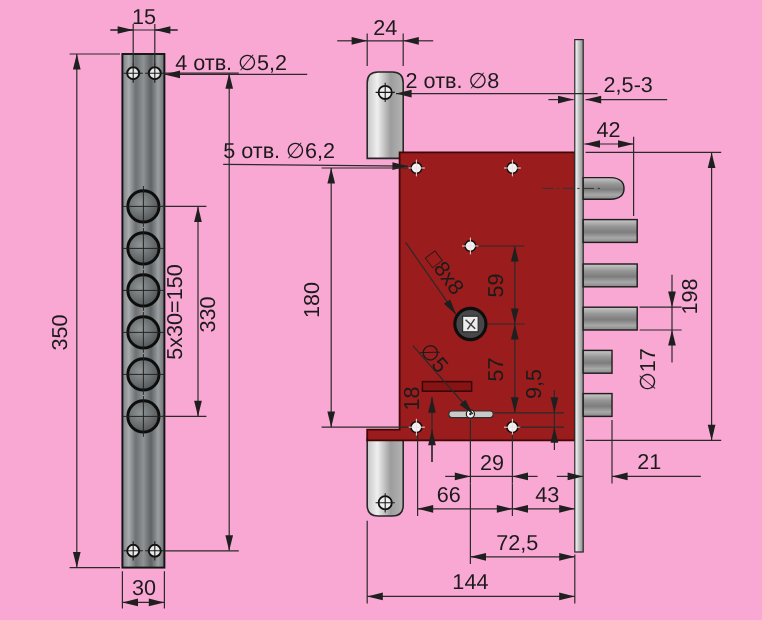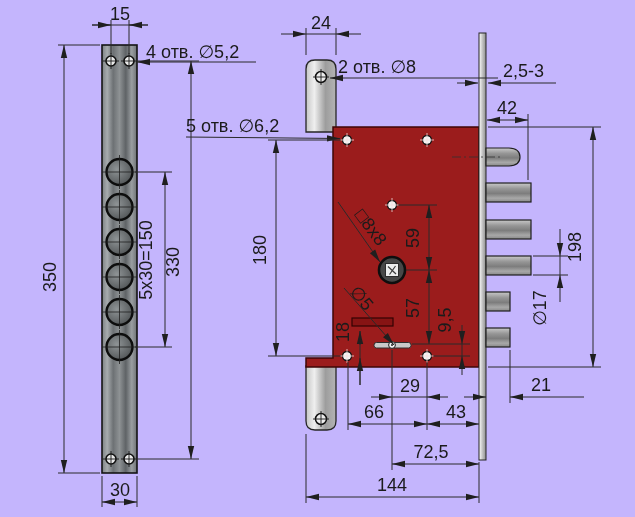--- a/index.html
+++ b/index.html
@@ -1,16 +1,16 @@
 <!DOCTYPE html>
 <html><head>
 <meta charset="utf-8">
 <style>
   html,body{margin:0;padding:0;background:#fff;}
-  #stage{position:relative;width:635px;height:517px;background:#c4b5fd;overflow:hidden;
+  #stage{position:relative;width:635px;height:517px;background:#f9a8d4;overflow:hidden;
          font-family:"Liberation Sans", sans-serif;}
   svg{display:block}
   text{font-family:"Liberation Sans", sans-serif; fill:#1b1b1b;}
   .dim{font-size:18px;}
   .lbl{font-size:18px;}
 </style>
 </head>
 <body>
 
 <div id="stage">

